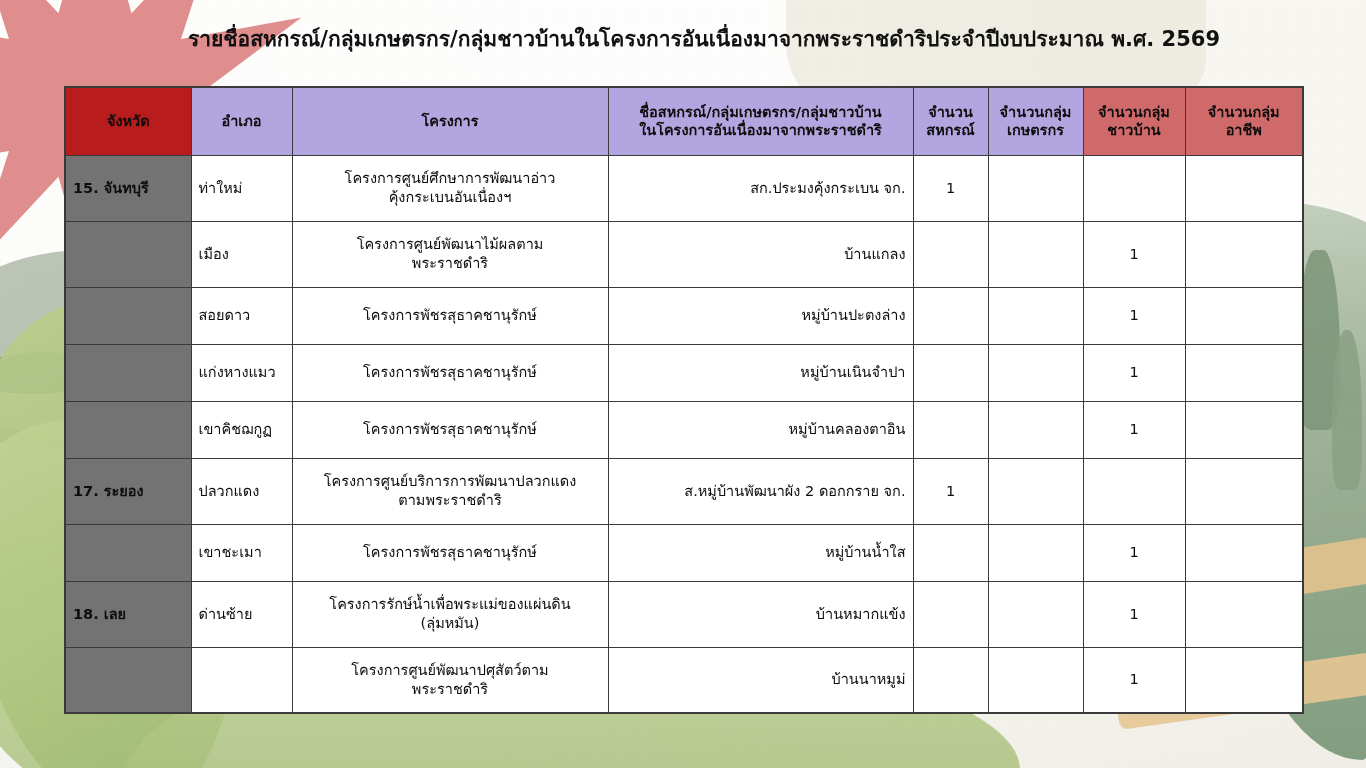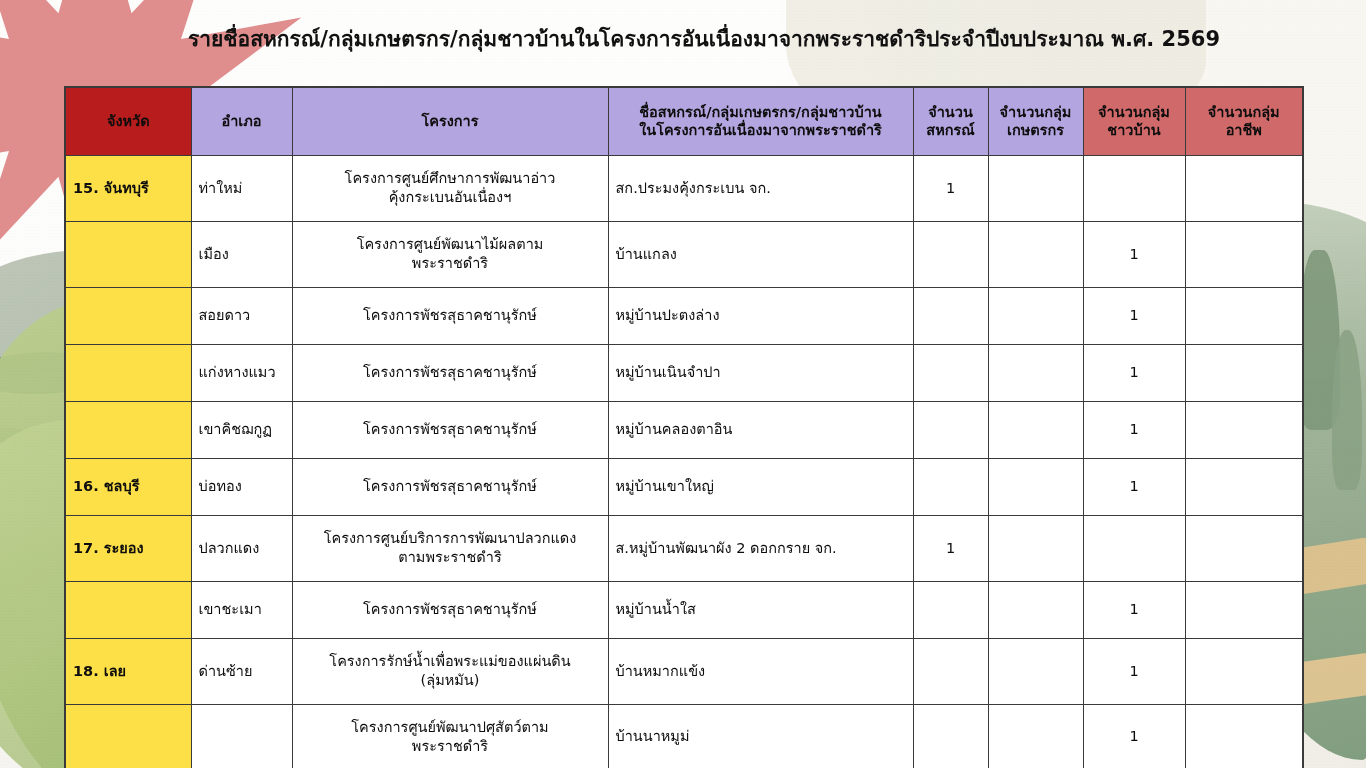--- a/index.html
+++ b/index.html
@@ -175,29 +175,29 @@
     text-align: center;
     font-weight: 700;
     height: 68px;
     font-size: 15px;
   }
   th.h-pink   { background: #b91c1c; }
   th.h-purple { background: #b3a6e0; }
   th.h-red    { background: #d06a6a; }
 
   td.c-prov {
-    background: #fde047;
+    background: #737373;
     font-weight: 700;
     text-align: left;
     padding-left: 12px;
     font-size: 15px;
   }
   td.c-amphoe  { text-align: left; }
   td.c-project { text-align: center; }
-  td.c-name    { text-align: left; }
+  td.c-name    { text-align: right; }
   td.c-num     { text-align: center; }
 
   
   col.w-prov    { width: 126px; }
   col.w-amphoe  { width: 101px; }
   col.w-project { width: 316px; }
   col.w-name    { width: 305px; }
   col.w-n1      { width: 75px; }
   col.w-n2      { width: 95px; }
   col.w-n3      { width: 102px; }
@@ -338,33 +338,20 @@
           <td class="c-project">
             <div>โครงการพัชรสุธาคชานุรักษ์</div>
             <div></div>
           </td>
           <td class="c-name">หมู่บ้านคลองตาอิน</td>
           <td class="c-num"></td>
           <td class="c-num"></td>
           <td class="c-num">1</td>
           <td class="c-num"></td>
         </tr>
-        <tr>
-          <td class="c-prov">16. ชลบุรี</td>
-          <td class="c-amphoe">บ่อทอง</td>
-          <td class="c-project">
-            <div>โครงการพัชรสุธาคชานุรักษ์</div>
-            <div></div>
-          </td>
-          <td class="c-name">หมู่บ้านเขาใหญ่</td>
-          <td class="c-num"></td>
-          <td class="c-num"></td>
-          <td class="c-num">1</td>
-          <td class="c-num"></td>
-        </tr>
         <tr class="tall">
           <td class="c-prov">17. ระยอง</td>
           <td class="c-amphoe">ปลวกแดง</td>
           <td class="c-project">
             <div>โครงการศูนย์บริการการพัฒนาปลวกแดง</div>
             <div>ตามพระราชดำริ</div>
           </td>
           <td class="c-name">ส.หมู่บ้านพัฒนาผัง 2 ดอกกราย จก.</td>
           <td class="c-num">1</td>
           <td class="c-num"></td>

